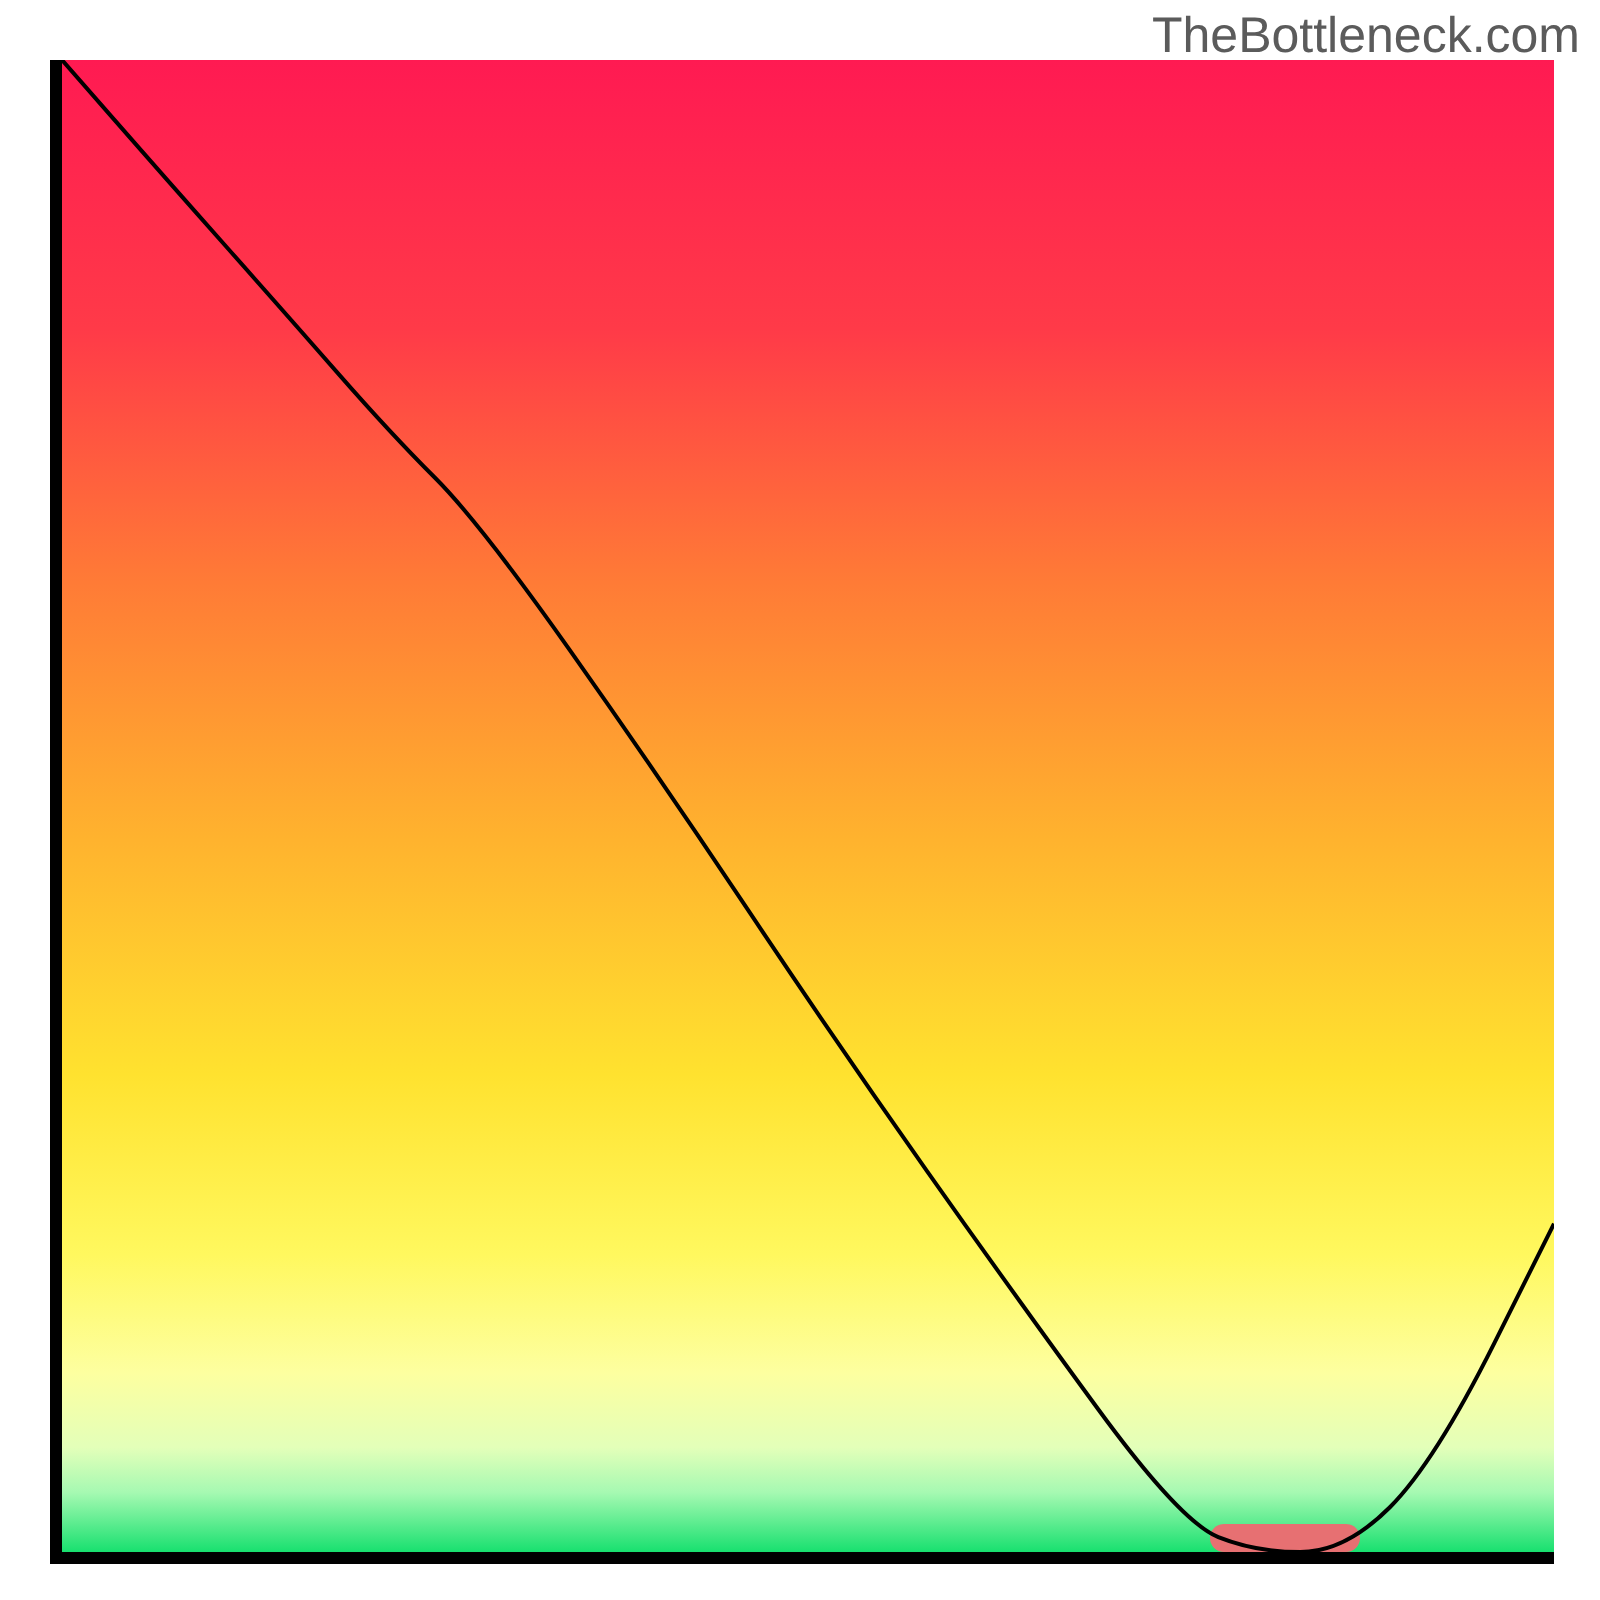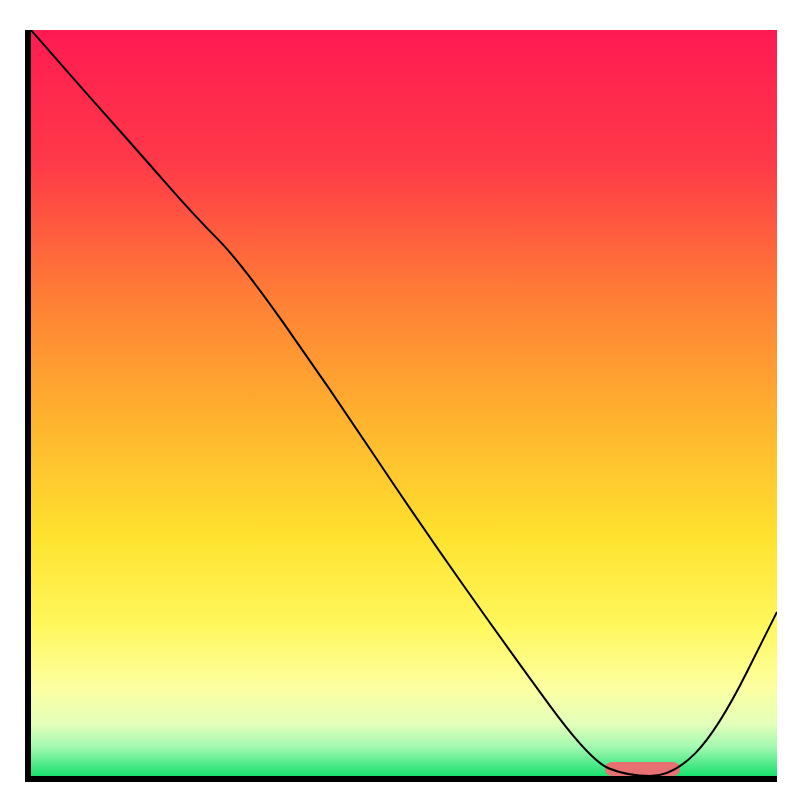--- a/index.html
+++ b/index.html
@@ -47,20 +47,21 @@
     position: absolute;
     height: 14px;
     border-radius: 7px;
     background: #e77072;
   }
 </style>
 </head>
 <body>
 
 <div class="container">
+  <div class="watermark">TheBottleneck.com</div>
 
   <div class="chart-frame">
     <svg class="gradient" width="100%" height="100%" viewBox="0 0 100 100" preserveAspectRatio="none">
       <defs>
         <linearGradient id="bgGrad" x1="0" y1="0" x2="0" y2="1">
             <stop offset="0%" stop-color="#ff1a52"></stop>
             <stop offset="18%" stop-color="#ff3a48"></stop>
             <stop offset="35%" stop-color="#ff7b36"></stop>
             <stop offset="52%" stop-color="#ffb22e"></stop>
             <stop offset="68%" stop-color="#ffe22f"></stop>

